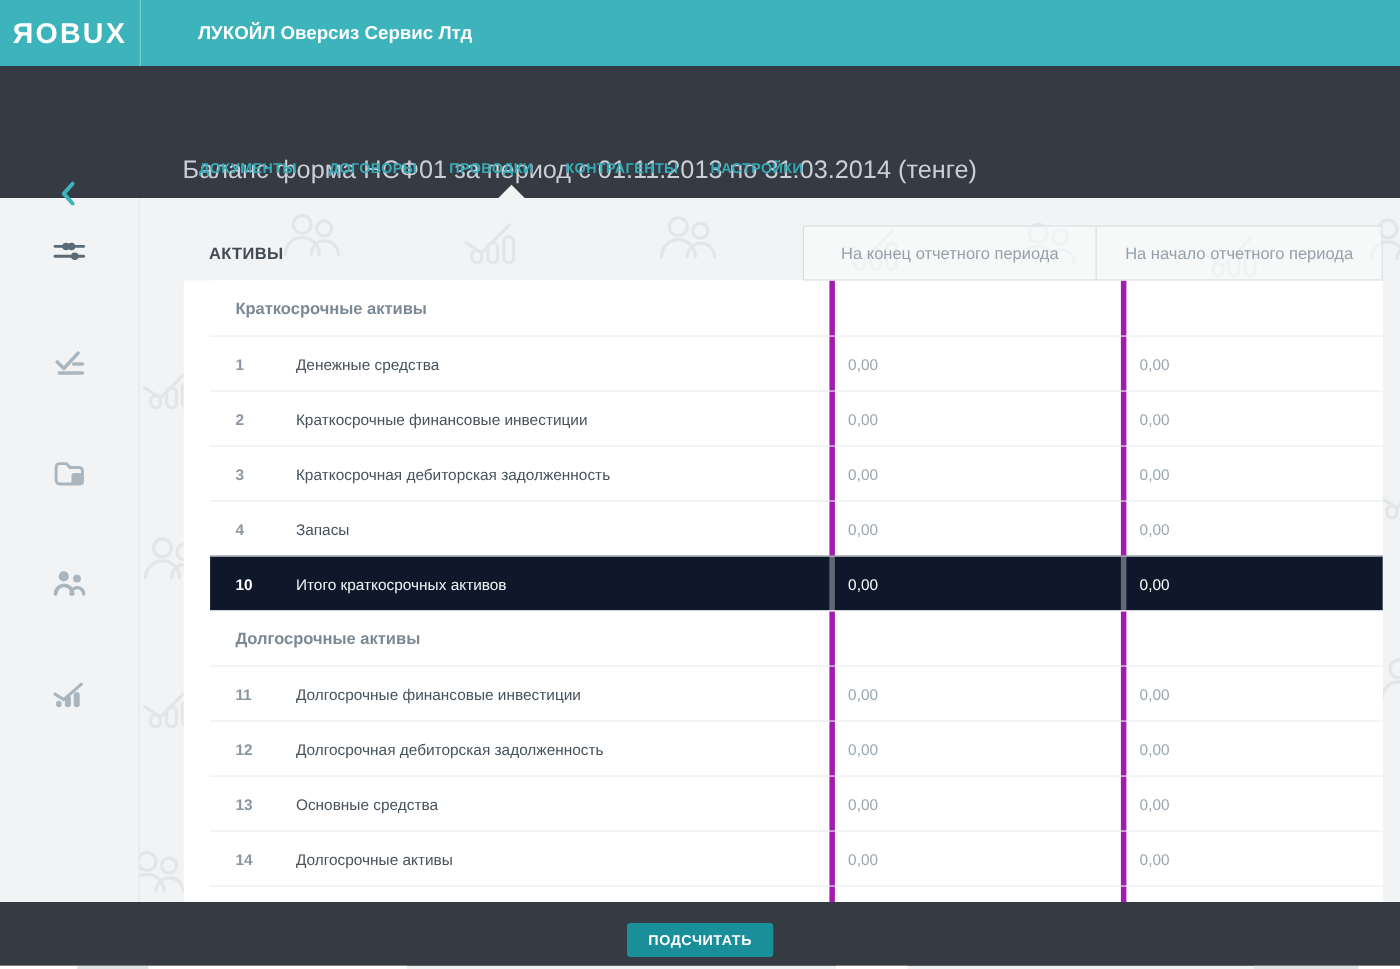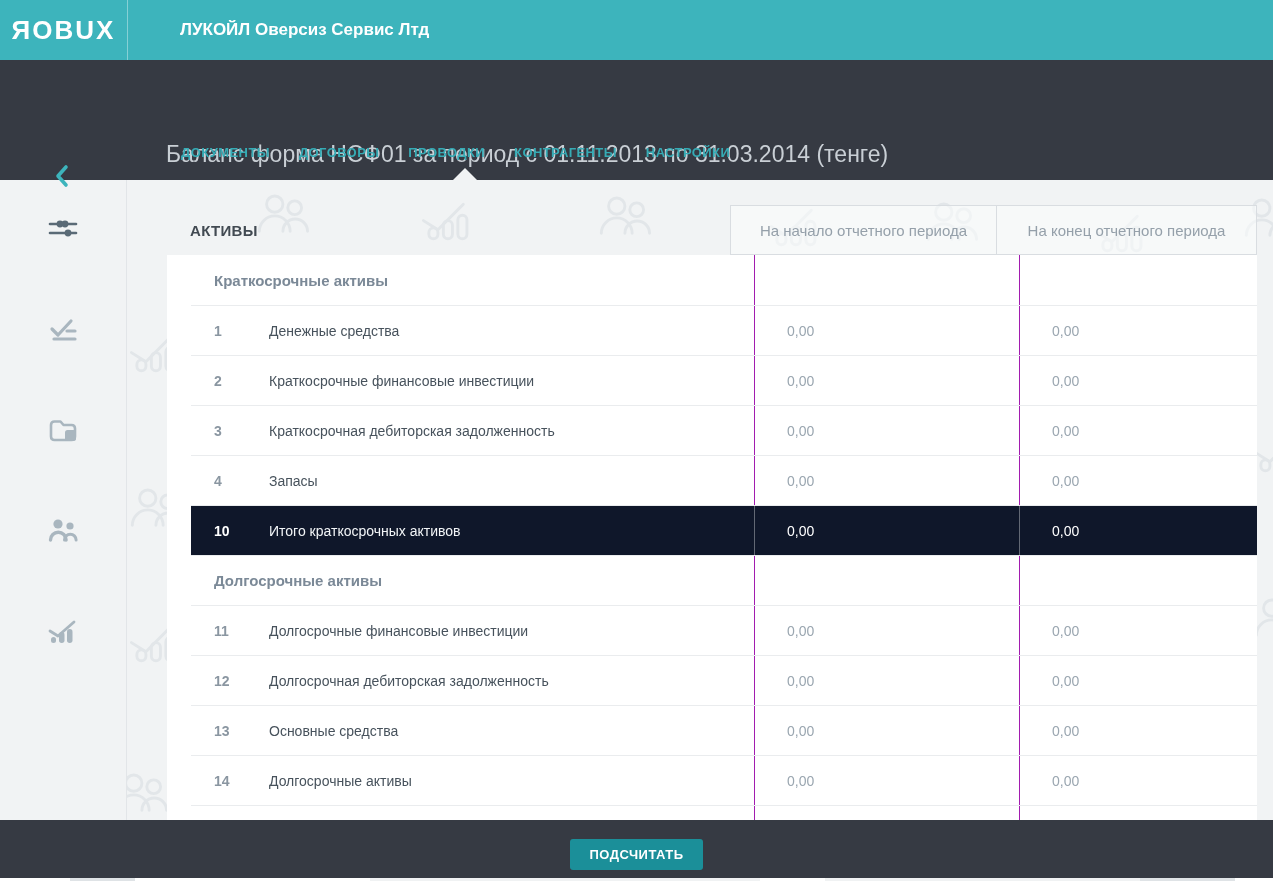--- a/index.html
+++ b/index.html
@@ -37,22 +37,22 @@
   .thead-box{position:absolute;left:563px;top:0;width:527px;height:50px;box-sizing:border-box;
     border:1px solid #d9dde1;background:rgba(252,253,253,.55);display:flex;}
   .thead-cell{flex:0 0 265px;display:flex;align-items:center;justify-content:center;font-size:15px;color:#95a0aa;box-sizing:border-box;}
   .thead-cell:last-child{flex:1 1 auto;border-left:1px solid #d9dde1;}
   .tbody{background:#fff;}
   .row{display:flex;height:50px;box-sizing:border-box;background:#fff;margin-left:24px;}
   .row + .row{border-top:1px solid #eaecee;}
   .cell-name{flex:0 0 563px;display:flex;align-items:center;box-sizing:border-box;}
   .num{flex:0 0 32px;margin-left:23px;font-size:14px;font-weight:bold;color:#8a96a1;}
   .label{margin-left:23px;font-size:14px;color:#47525c;}
-  .val{flex:0 0 265px;box-sizing:border-box;border-left:1px solid #a21caf;display:flex;align-items:center;
-    padding-left:32px;font-size:14px;color:#9aa6b0;}
+  .val{flex:0 0 265px;box-sizing:border-box;border-left:5px solid #a21caf;display:flex;align-items:center;
+    padding-left:12px;font-size:14px;color:#9aa6b0;}
   .val:last-child{flex:0 0 262px;}
   .row.section .label{margin-left:23px;font-weight:bold;color:#7b8997;font-size:15px;}
   .row.total{background:#0f172a;}
   .row.total .num{color:#fff;}
   .row.total .label{color:#f2f5f7;}
   .row.total .val{color:#fff;border-left-color:rgba(255,255,255,.35);}
   
   .footer{position:absolute;left:0;top:640px;width:1273px;height:68px;background:#363a43;z-index:5;
     display:flex;align-items:center;justify-content:center;}
   .calc-btn{background:#1b8f99;color:#fff;border:none;border-radius:3px;cursor:pointer;
@@ -186,22 +186,22 @@
         <rect x="12" y="16" width="5.5" height="11" rx="2.7" fill="currentColor"></rect>
         <rect x="20" y="13" width="5.5" height="14" rx="2.7" fill="currentColor"></rect>
       </svg>
     </div>
   </div>
 
   <div class="table">
     <div class="thead">
       <div class="thead-title">АКТИВЫ</div>
       <div class="thead-box">
+        <div class="thead-cell">На конец отчетного периода</div>
         <div class="thead-cell">На начало отчетного периода</div>
-        <div class="thead-cell">На конец отчетного периода</div>
       </div>
     </div>
     <div class="tbody">
 
       <div class="row section">
         <div class="cell-name">
             <div class="label">Краткосрочные активы</div>
           </div>
         <div class="val"></div>
         <div class="val"></div>

